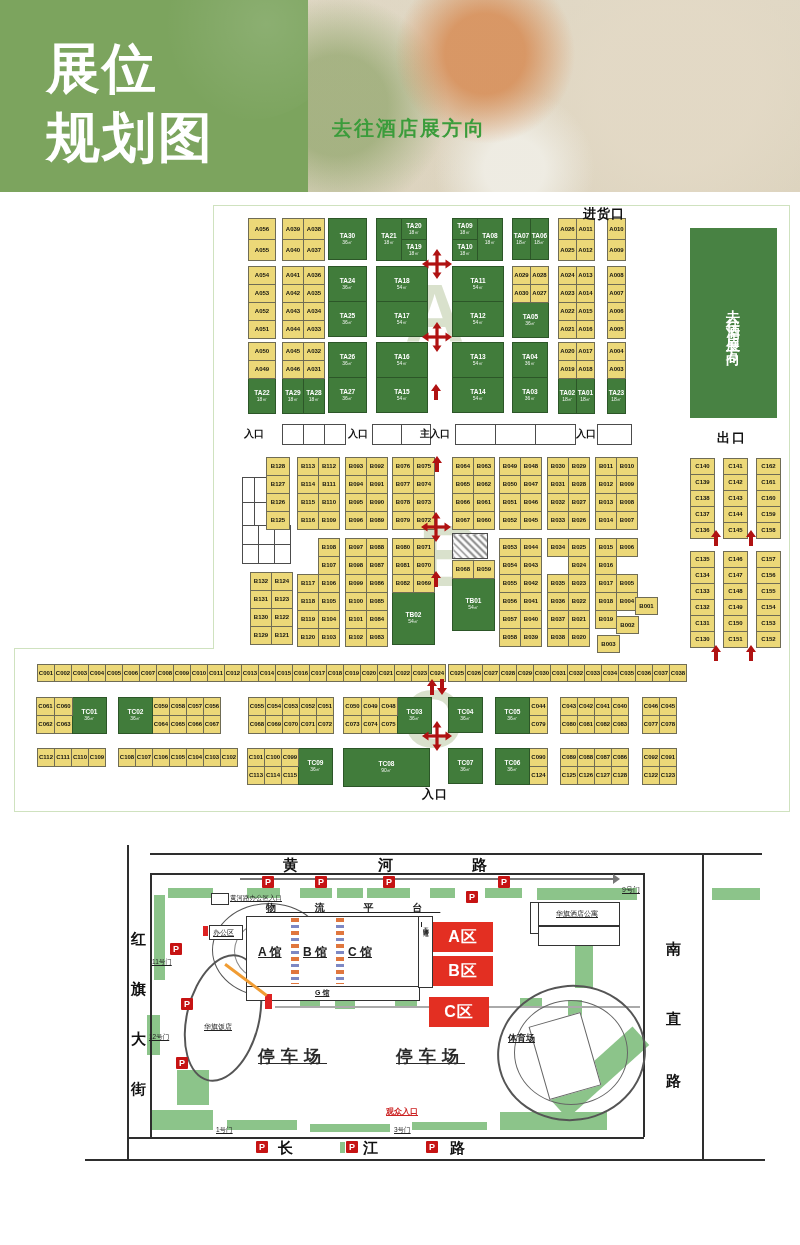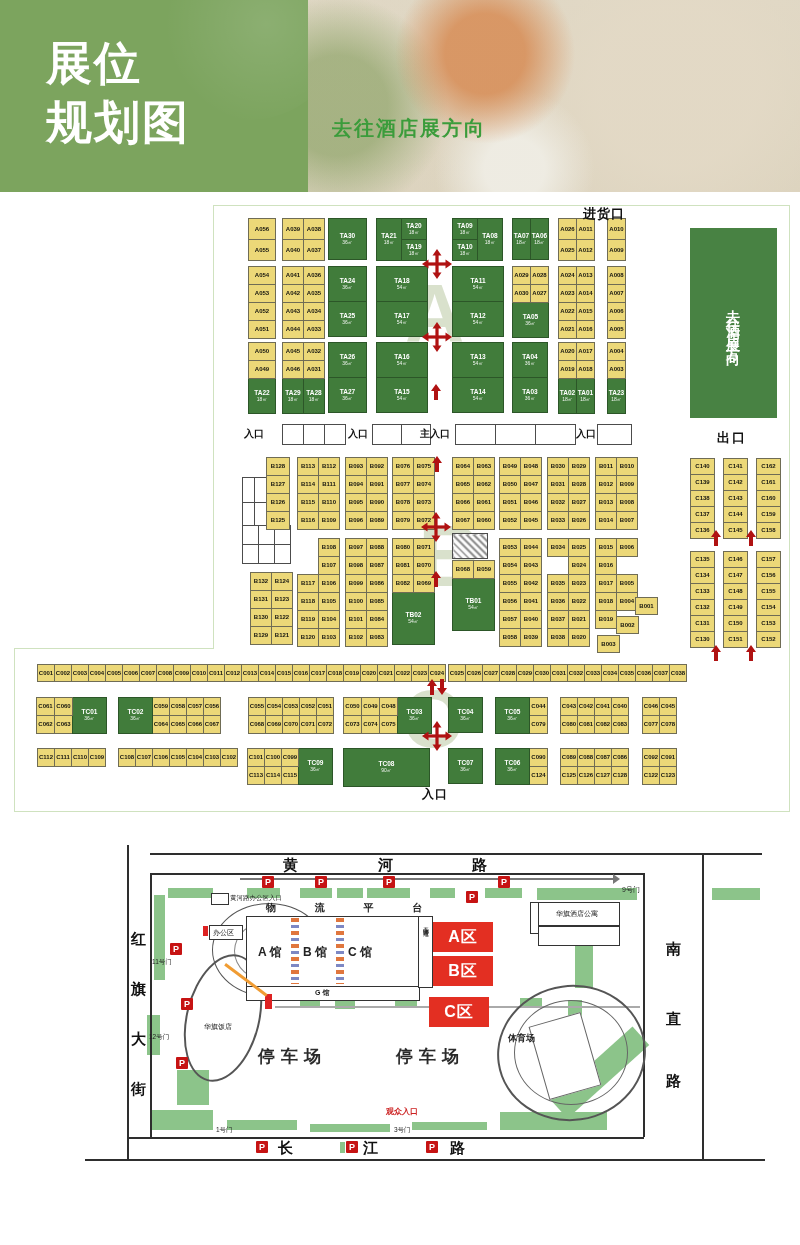--- a/index.html
+++ b/index.html
@@ -2,21 +2,21 @@
 <html><head>
 <meta charset="utf-8">
 <style>
   html,body{margin:0;padding:0;background:#fff;}
   .page{position:relative;width:800px;height:1245px;background:#fff;overflow:hidden;
         font-family:"Liberation Sans","DejaVu Sans",sans-serif;}
   
   .hdr-green{position:absolute;left:0;top:0;width:308px;height:192px;background:#7ca45e;}
   .hdr-green .leaf{position:absolute;right:-30px;top:-40px;width:180px;height:160px;border-radius:50%;
         background:radial-gradient(circle at 60% 40%,rgba(255,255,255,.12),rgba(255,255,255,0) 70%);}
-  .hdr-badge{position:absolute;left:46px;top:34px;color:#fff;font-size:46px;font-weight:bold;line-height:1.28;letter-spacing:2px;}
+  .hdr-badge{position:absolute;left:46px;top:34px;color:#fff;font-size:54px;font-weight:bold;line-height:1.28;letter-spacing:2px;}
   .hdr-photo{position:absolute;left:308px;top:0;width:492px;height:192px;
      background:
        radial-gradient(circle at 36% 28%,rgba(214,130,70,.75) 0 40px,rgba(214,130,70,0) 90px),
        radial-gradient(circle at 6% 55%,rgba(120,150,80,.55) 0 50px,rgba(120,150,80,0) 110px),
        radial-gradient(circle at 42% 88%,rgba(240,238,230,.9) 0 30px,rgba(240,238,230,0) 80px),
        radial-gradient(circle at 75% 45%,rgba(226,216,196,.9) 0 80px,rgba(210,198,170,.4) 160px),
        linear-gradient(#e9e3d6,#e4ddcd);}
   .hdr-title{position:absolute;left:330px;top:66px;font-size:31px;font-weight:bold;color:#3b9c3b;letter-spacing:1px;}
   .hdr-sub{position:absolute;left:332px;top:115px;font-size:20px;font-weight:bold;color:#3b9c3b;letter-spacing:2px;}
   
@@ -39,21 +39,21 @@
   .blk td.g{background:#417c3b;border-color:#2c5628;color:#fff;font-size:6.5px;}
   .blk td .a{display:block;font-size:5px;font-weight:400;opacity:.92;}
   .blk td.wb{background:#fff;border-color:#4c4c4c;}
   .blk td.hh{background:repeating-linear-gradient(45deg,#8f8f8f 0 2px,#fbfbfb 2px 5px);border-color:#4c4c4c;}
   .blk td.e{border:0;background:transparent;}
   .arrow{position:absolute;z-index:6;}
   
   .m-line{position:absolute;background:#2e2e2e;z-index:2;}
   .gr{position:absolute;background:#8cc48a;z-index:1;}
   .m-road{position:absolute;color:#111;font-weight:bold;font-size:15px;z-index:3;}
-  .m-txt{position:absolute;color:#222;z-index:4;}
+  .m-txt{position:absolute;color:#222;z-index:4;text-decoration:underline;}
   .pbad{position:absolute;width:12px;height:12px;background:#c61313;color:#fff;font-size:9px;font-weight:bold;
         text-align:center;line-height:12px;z-index:5;border-radius:1px;}
   .m-rect{position:absolute;border:1.5px solid #333;background:#fff;z-index:3;}
   .zone-red{position:absolute;width:60px;height:30px;background:#e32f22;color:#fff;font-size:16px;font-weight:bold;
         display:flex;align-items:center;justify-content:center;z-index:5;letter-spacing:1px;}
   .ell{position:absolute;border:2px solid #555;border-radius:50%;background:transparent;z-index:2;}
   .stripe{position:absolute;width:8px;z-index:4;
      background:repeating-linear-gradient(180deg,#e0763d 0 4px,#fff 4px 7px,#7d88c4 7px 10px,#fff 10px 13px);}
   .orange-line{position:absolute;width:52px;height:3px;background:#f09c33;transform:rotate(37deg);transform-origin:0 0;z-index:4;}
 </style>

